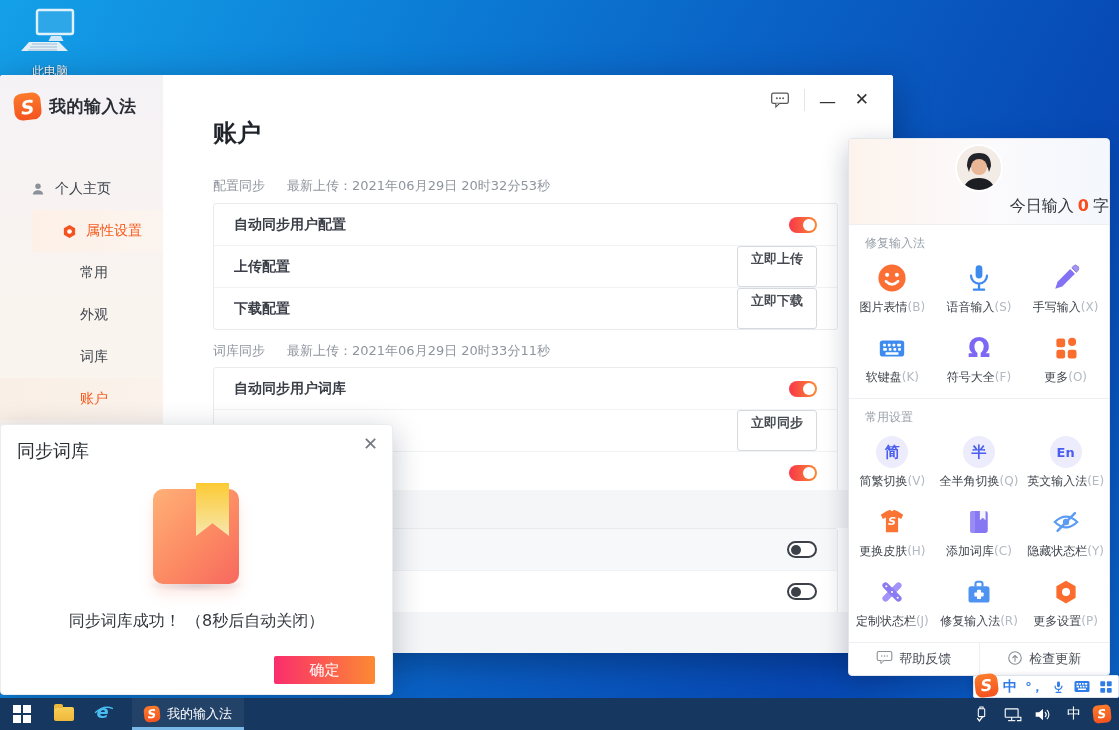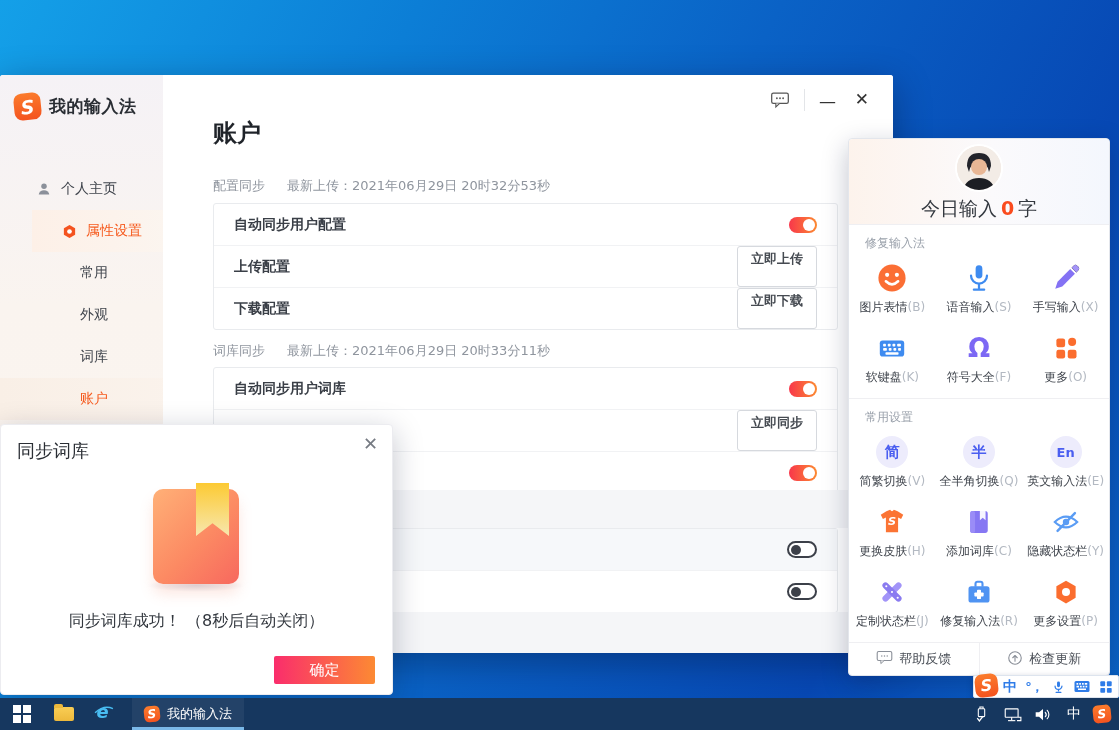--- a/index.html
+++ b/index.html
@@ -68,21 +68,21 @@
   .confirm-btn{position:absolute;right:17px;top:231px;width:101px;height:28px;line-height:28px;text-align:center;
       color:#fff;font-size:15px;border-radius:2px;background:linear-gradient(90deg,#fa2d6c,#fc8a33);cursor:pointer;}
 
   
   .panel{left:848px;top:138px;width:262px;height:538px;background:#fff;border:1px solid #e3e6ec;border-radius:4px;
       box-shadow:0 8px 26px rgba(10,20,60,.25);box-sizing:border-box;}
   .p-head{height:85px;background:linear-gradient(90deg,#fdf3ec 0%,#fbfafc 55%,#f4f7fd 100%);
       border-radius:4px 4px 0 0;border-bottom:1px solid #efeff2;position:relative;}
   .avatar{position:absolute;left:50%;top:7px;transform:translateX(-50%);width:44px;height:44px;border-radius:50%;
       overflow:hidden;background:#f1e9e4;box-shadow:0 0 0 2px #fff;}
-  .stats{position:absolute;left:0;top:57px;width:100%;text-align:center;font-size:19px;color:#33383f;}
+  .stats{position:absolute;left:0;top:57px;width:100%;text-align:right;font-size:16px;color:#33383f;}
   .stats .cnt{color:#fa4b1e;font-weight:bold;margin:0 4px;}
   .p-sec-label{font-size:12px;color:#9aa1ab;margin:10px 0 2px 16px;}
   .p-grid{display:flex;flex-wrap:wrap;}
   .tool{width:33.33%;box-sizing:border-box;text-align:center;padding:7px 0 8px;cursor:pointer;}
   .ticon{height:34px;display:flex;align-items:center;justify-content:center;}
   .tlabel{font-size:12px;color:#3f444c;margin-top:4px;white-space:nowrap;}
   .tlabel .key{color:#b3b9c2;}
   .badge{display:inline-flex;align-items:center;justify-content:center;width:32px;height:32px;border-radius:50%;
       background:#edecfc;color:#4a5ef0;font-size:15px;font-weight:bold;}
   .p-div{border-top:1px solid #efeff2;margin-top:4px;}
@@ -110,28 +110,39 @@
   .task-label{color:#fff;font-size:13px;}
   .tray{margin-left:auto;display:flex;align-items:center;gap:7px;padding-right:8px;}
   .tray-ic{width:24px;height:24px;display:flex;align-items:center;justify-content:center;cursor:pointer;}
   .tray-lang{color:#fff;font-size:14px;}
 </style>
 </head>
 <body>
 
 <div id="screen">
 
+  <div class="abs pc-icon">
+    <span>
+      <svg width="58" height="50" viewBox="0 0 58 50">
+        <rect x="16" y="2" width="36" height="24" rx="2" fill="#2ea7e8" stroke="#dff2fc" stroke-width="2.4"></rect>
+        <path d="M30 28 h10 l2.5 5 h-15z" fill="#cfe8f7"></path>
+        <path d="M8 34 l30 0 9 9 H0z" fill="#e3eff9"></path>
+        <path d="M11 36 l25 0 M9 39 l27 0 M7 42 l29 0" stroke="#b7cfde" stroke-width="1.6"></path>
+      </svg>
+    </span>
+    <div class="pc-label">此电脑</div>
+  </div>
 
   <div class="abs win">
     <div class="sidebar">
       <div class="logo-row">
         <span class="slogo big">S</span>
         <span class="app-name">我的输入法</span>
       </div>
-      <div class="side-item" style="top:93px;padding-left:6px;">
+      <div class="side-item" style="top:93px;">
         <span class="si-ic">
           <svg width="16" height="16" viewBox="0 0 32 32">
               <g fill="#8b909a">
                 <circle cx="16" cy="10.5" r="5.5"></circle>
                 <path d="M5.5 27 a10.5 8.5 0 0 1 21 0z"></path>
               </g>
             </svg>
         </span>
         <span>个人主页</span>
       </div>

